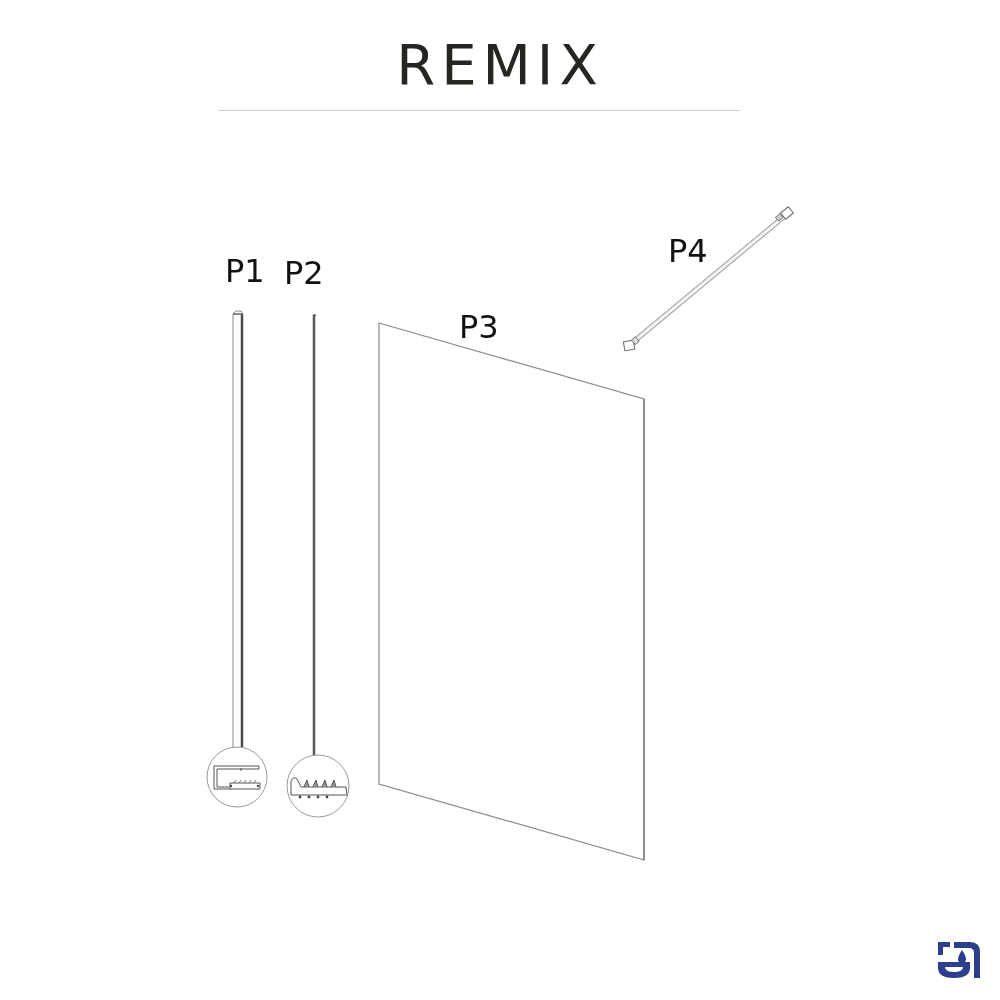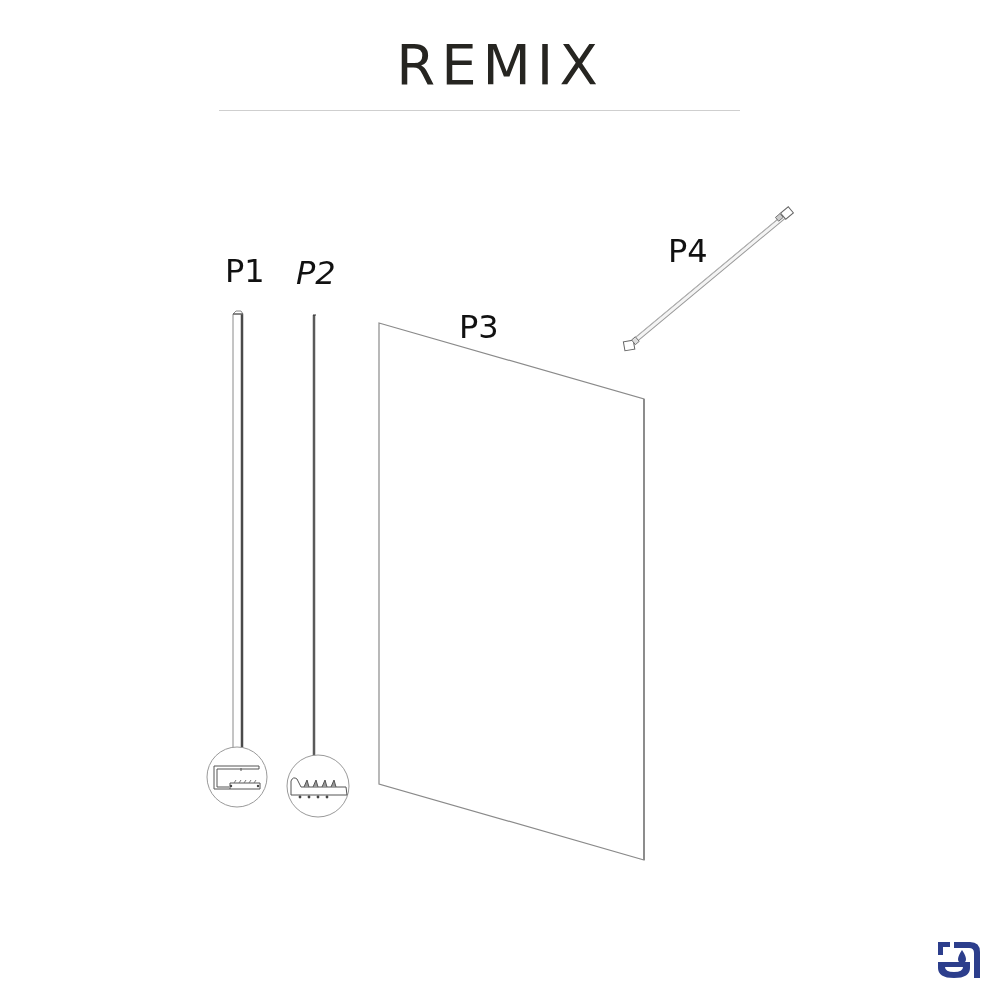--- a/index.html
+++ b/index.html
@@ -53,21 +53,21 @@
       height: 46px;
     }
   </style>
 </head>
 <body>
 
 <div class="title">REMIX</div>
 <div class="title-rule"></div>
 
 <div class="part-label" style="left:225px; top:256px;">P1</div>
-<div class="part-label" style="left:296px; top:258px;font-style:italic;">P2</div>
+<div class="part-label" style="left:284px; top:258px;">P2</div>
 <div class="part-label" style="left:459px; top:312px;">P3</div>
 <div class="part-label" style="left:658px; top:236px;margin-left:10px;">P4</div>
 
 <svg class="drawing" width="1000" height="1000" viewBox="0 0 1000 1000">
 
   <g>
     <line x1="233" y1="314" x2="233" y2="748" stroke="#8a8a8a" stroke-width="1"></line>
     <line x1="242" y1="314" x2="242" y2="748" stroke="#4a4a4a" stroke-width="2.5"></line>
     <path d="M233 314 L236 311 L241 311 L243 314 Z" fill="none" stroke="#8a8a8a" stroke-width="1"></path>
     <line x1="233" y1="314" x2="243" y2="314" stroke="#4a4a4a" stroke-width="1"></line>

